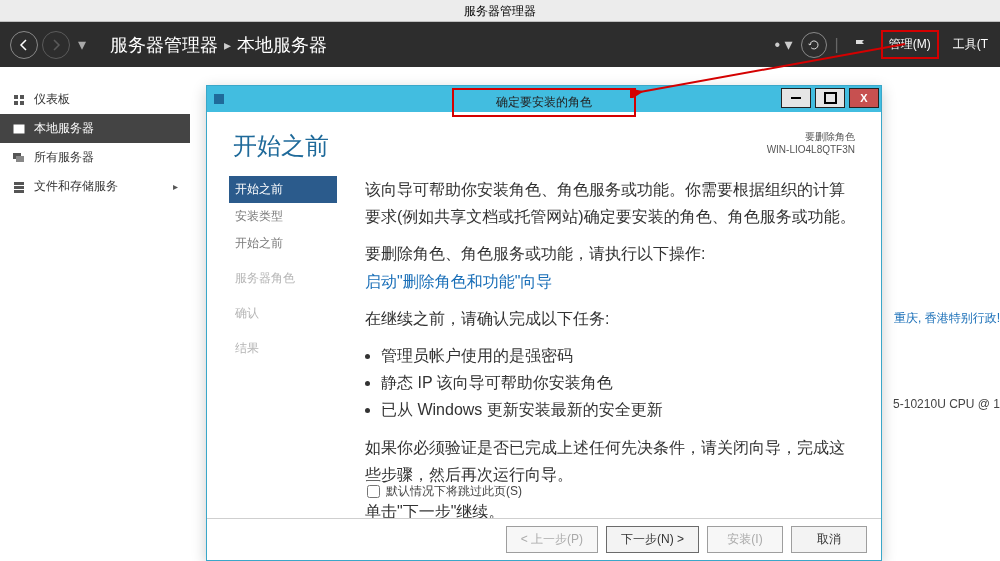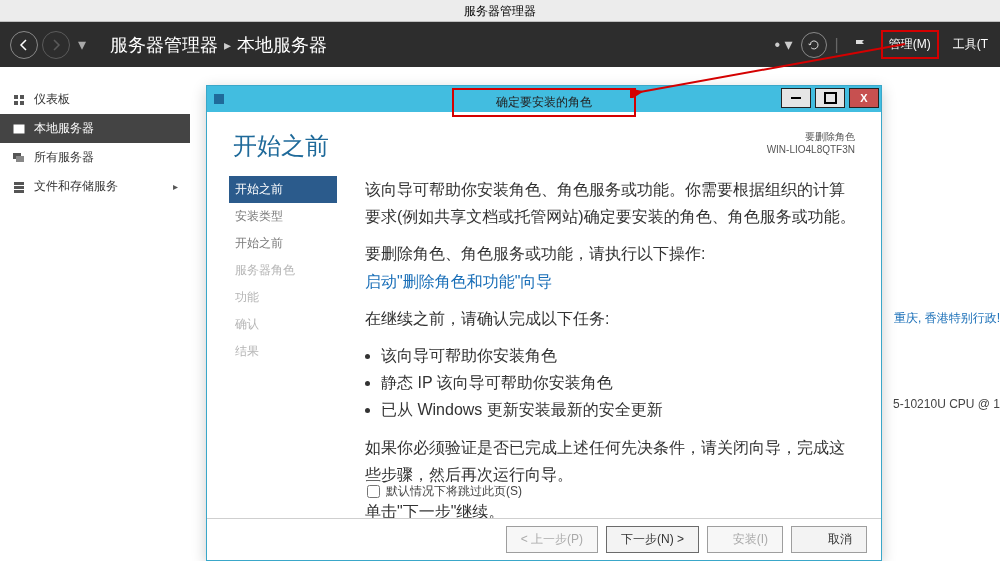--- a/index.html
+++ b/index.html
@@ -46,32 +46,32 @@
     .wiz-btn.close { background: #c75050; color: #fff; }
 
     .wiz-header-area { padding: 18px 26px 8px 26px; display:flex; justify-content: space-between; align-items: flex-start; }
     .wiz-h1 { font-size: 24px; color: #1f6a9a; font-weight: 300; }
     .wiz-srv { text-align: right; font-size: 10px; color: #555; line-height: 1.3; }
 
     .wiz-body { display: flex; height: 340px; }
     .wiz-nav { width: 130px; padding: 6px 0 0 22px; }
     .wiz-nav-item { font-size: 12px; padding: 5px 6px; color: #7a7a7a; cursor: default; }
     .wiz-nav-item.active { background: #2b5b8c; color: #fff; }
-    .wiz-nav-item.disabled { color: #b5b5b5; }
+    .wiz-nav-item.disabled { color: #b5b5b5; margin-top: 8px; }
 
     .wiz-content { flex: 1; padding: 6px 22px 0 28px; font-size: 16px; color: #333; line-height: 1.7; }
     .wiz-content a { color: #1a6fb8; text-decoration: none; }
     .wiz-content .para { margin-bottom: 10px; }
     .wiz-content ul { list-style: disc; padding-left: 16px; margin-bottom: 10px; }
 
     .wiz-check { position: absolute; left: 160px; bottom: 60px; display:flex; align-items:center; gap:6px; font-size: 12px; color:#444; }
     .wiz-check input { width:13px; height:13px; }
 
     .wiz-footer { position: absolute; bottom: 0; left: 0; right: 0; height: 42px; border-top: 1px solid #cfcfcf; display: flex; align-items: center; justify-content: flex-end; padding: 0 14px; gap: 8px; background:#fff;}
-    .wiz-footer button { font-size: 12px; padding: 4px 14px; border: 1px solid #9e9e9e; background: #f3f3f3; color: #333; min-width: 76px; text-align: right; }
+    .wiz-footer button { font-size: 12px; padding: 4px 14px; border: 1px solid #9e9e9e; background: #f3f3f3; color: #333; min-width: 76px; }
     .wiz-footer button:disabled { color: #aaa; background: #f7f7f7; }
     .wiz-footer button.primary { border: 1px solid #6b6b6b; }
 
     
     .arrow-svg { position: absolute; left: 630px; top: 38px; width: 290px; height: 60px; pointer-events: none; }
   </style>
 </head>
 <body>
 
 <div class="outer-title">
@@ -181,33 +181,32 @@
         <div>WIN-LIO4L8QTF3N</div>
       </div>
     </div>
 
     <div class="wiz-body">
       <div class="wiz-nav">
         <div class="wiz-nav-item active">开始之前</div>
         <div class="wiz-nav-item">安装类型</div>
         <div class="wiz-nav-item">开始之前</div>
         <div class="wiz-nav-item disabled">服务器角色</div>
-        <div class="wiz-nav-item disabled">功能</div>
         <div class="wiz-nav-item disabled">确认</div>
         <div class="wiz-nav-item disabled">结果</div>
       </div>
       <div class="wiz-content">
         <div class="para">该向导可帮助你安装角色、角色服务或功能。你需要根据组织的计算要求(例如共享文档或托管网站)确定要安装的角色、角色服务或功能。</div>
         <div class="para">
           <span>要删除角色、角色服务或功能，请执行以下操作:</span><br>
           <a href="#">启动"删除角色和功能"向导</a>
         </div>
         <div class="para">在继续之前，请确认完成以下任务:</div>
         <ul>
-          <li>该向导可帮助你安装角色</li>
+          <li>管理员帐户使用的是强密码</li>
           <li>静态 IP 该向导可帮助你安装角色</li>
           <li>已从 Windows 更新安装最新的安全更新</li>
         </ul>
         <div class="para">如果你必须验证是否已完成上述任何先决条件，请关闭向导，完成这些步骤，然后再次运行向导。</div>
         <div class="para">单击"下一步"继续。</div>
       </div>
     </div>
 
     <label class="wiz-check">
       <input type="checkbox" style="">

